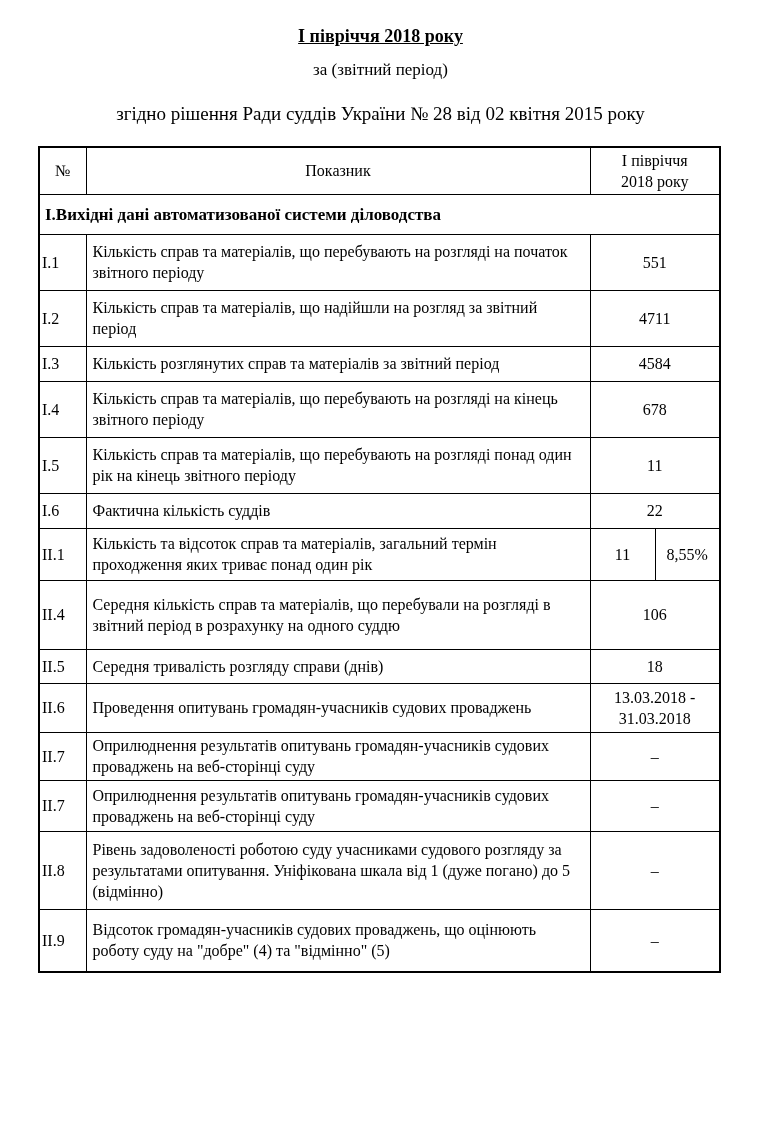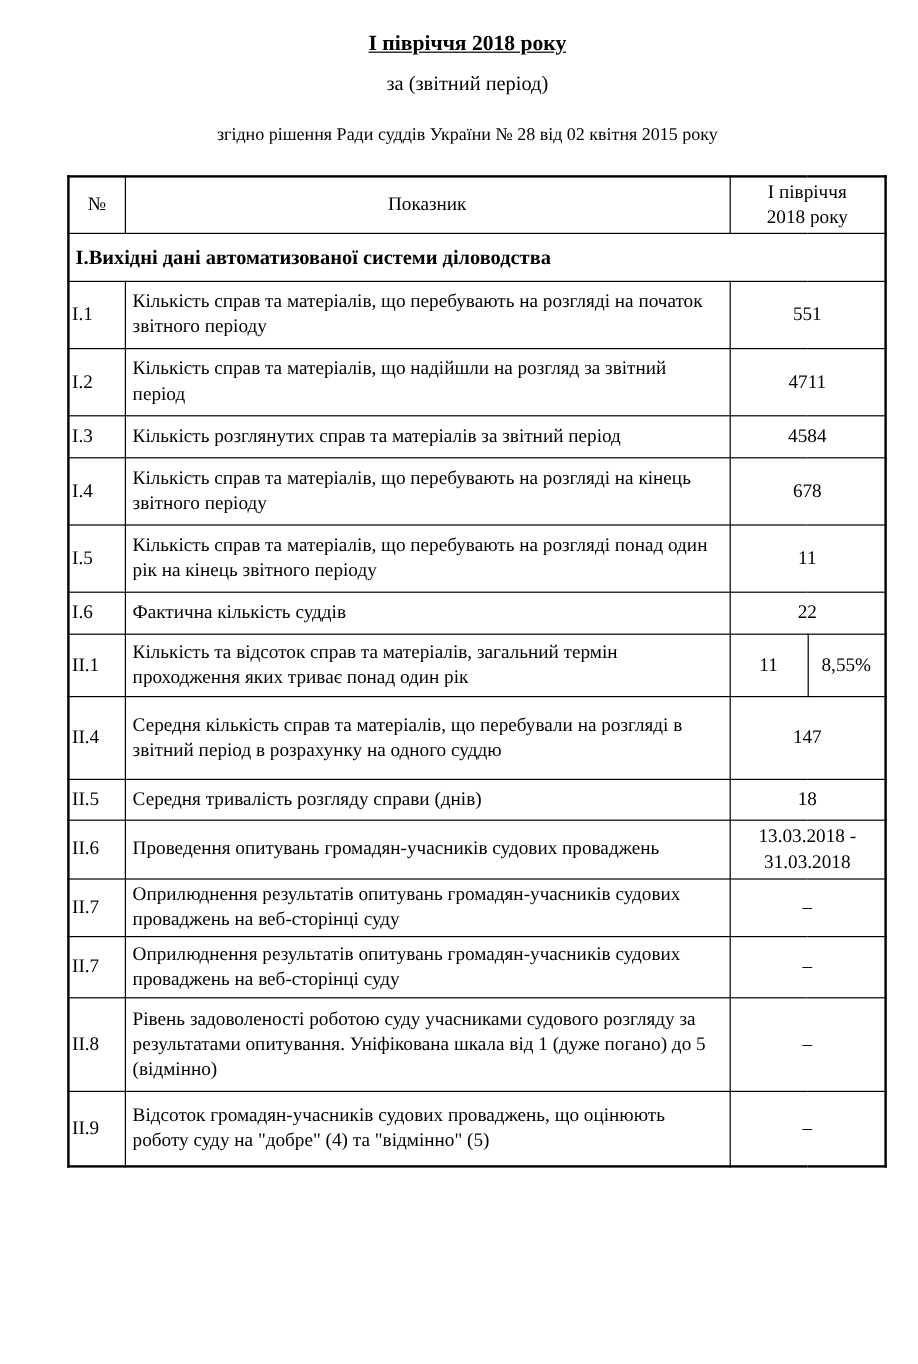--- a/index.html
+++ b/index.html
@@ -2,28 +2,28 @@
 <html><head>
 <meta charset="utf-8">
 <style>
   * { margin:0; padding:0; box-sizing:border-box; }
   html,body { background:#ffffff; }
   body {
     width:765px; height:1137px; color:#000;
     font-family:"Liberation Serif", serif;
     position:relative; overflow:hidden;
   }
-  .page { padding:25px 42px 0 56px; }
+  .page { padding:25px 42px 0 38px; }
   .doc-header { text-align:center; }
   .title {
     font-size:18px; font-weight:bold; text-decoration:underline;
     line-height:22px;
   }
   .subtitle { font-size:17px; margin-top:12px; line-height:21px; }
-  .decision { font-size:15px; margin-top:23px; line-height:21px; }
+  .decision { font-size:19px; margin-top:23px; line-height:21px; }
   table.report {
     border-collapse:collapse; table-layout:fixed;
     width:681px; margin-top:22px;
     border:2px solid #000;
   }
   .report td {
     border:1px solid #000; font-size:16px; color:#000;
     vertical-align:middle; line-height:21px;
     overflow:hidden;
   }
@@ -100,21 +100,21 @@
 
     <tr style="height:52px">
       <td class="num">ІІ.1</td>
       <td class="ind">Кількість та відсоток справ та матеріалів, загальний термін проходження яких триває понад один рік</td>
       <td class="val">11</td>
       <td class="val">8,55%</td>
     </tr>
     <tr style="height:69px">
       <td class="num">ІІ.4</td>
       <td class="ind">Середня кількість справ та матеріалів, що перебували на розгляді в звітний період в розрахунку на одного суддю</td>
-      <td class="val" colspan="2">147</td>
+      <td class="val" colspan="2">106</td>
     </tr>
     <tr style="height:34px">
       <td class="num">ІІ.5</td>
       <td class="ind">Середня тривалість розгляду справи (днів)</td>
       <td class="val" colspan="2">18</td>
     </tr>
     <tr style="height:49px">
       <td class="num">ІІ.6</td>
       <td class="ind">Проведення опитувань громадян-учасників судових проваджень</td>
       <td class="val" colspan="2">13.03.2018 - 31.03.2018</td>

